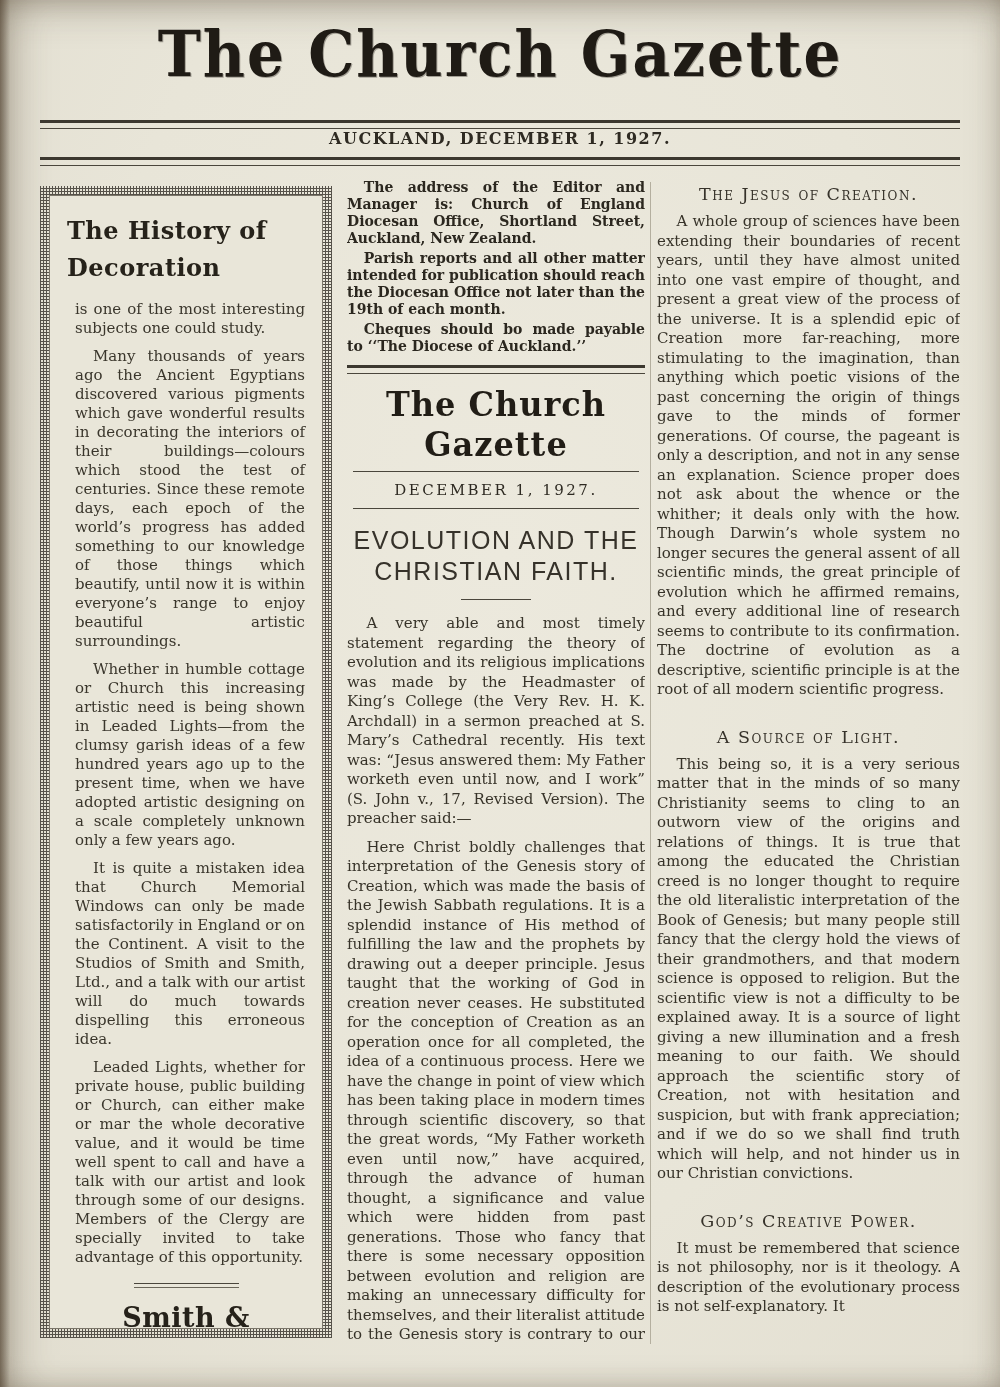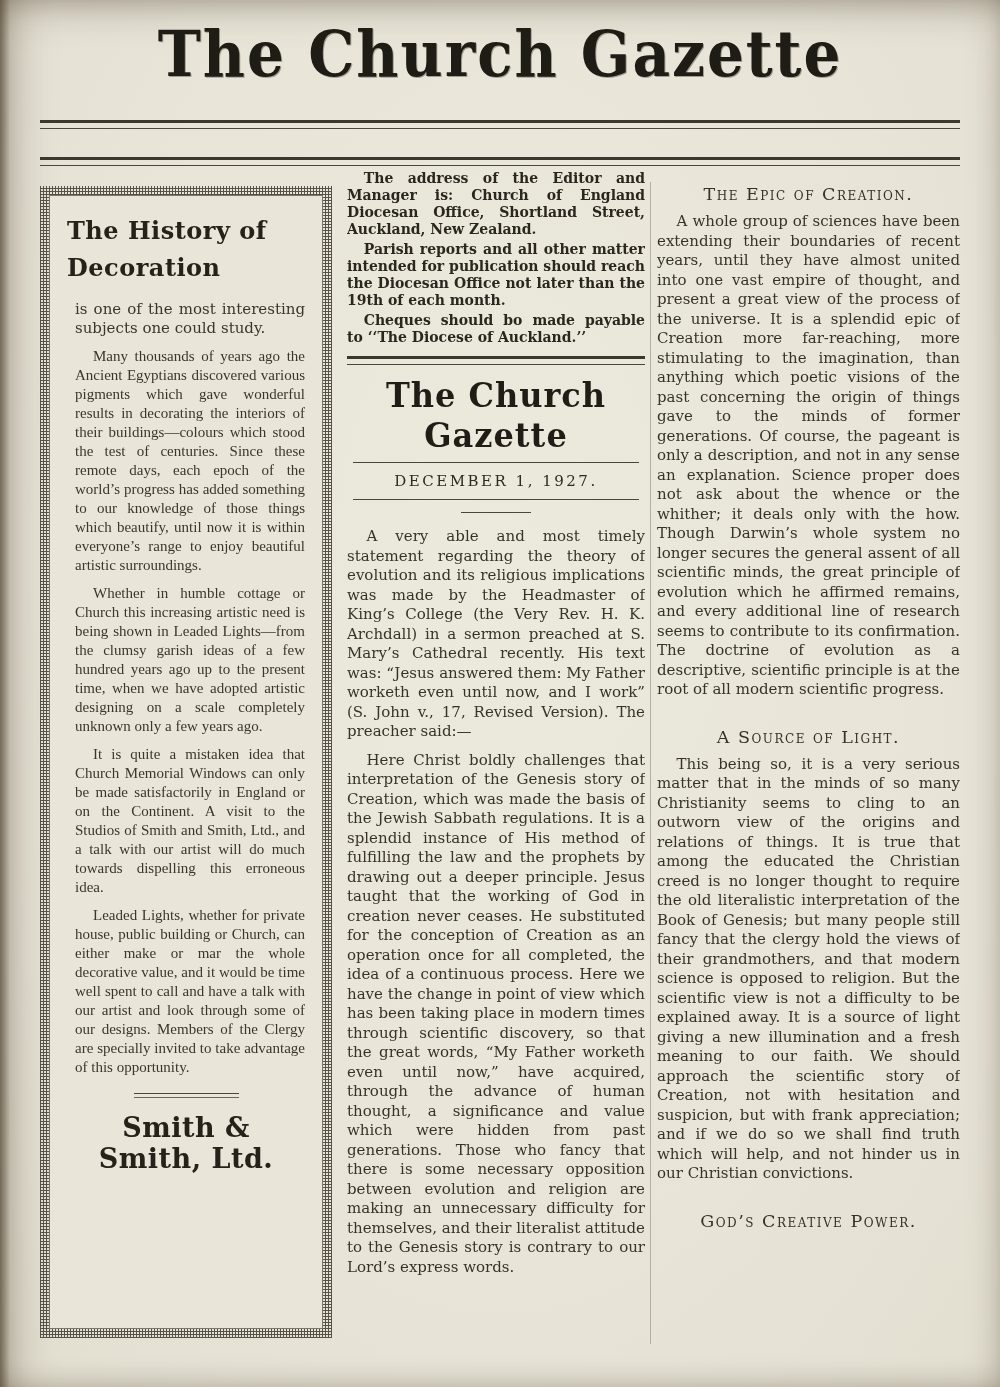--- a/index.html
+++ b/index.html
@@ -39,21 +39,21 @@
   .rule-a { top:120px; }
   .rule-b { top:157px; }
   .dateline {
     position:absolute; top:129px; left:0; right:0;
     text-align:center; font-size:16px; font-weight:bold;
     letter-spacing:1.5px; color:#2e2a22;
   }
 
   
   .col { position:absolute; overflow:hidden; }
-  .col-mid   { left:347px; top:170px; width:298px; height:1168px; }
+  .col-mid   { left:347px; top:179px; width:298px; height:1168px; }
   .col-right { left:657px; top:180px; width:303px; height:1172px; }
   .col-divider { position:absolute; left:650px; top:182px; width:1px; height:1162px;
     background:#b4af9f; }
 
   .body-text { font-size:15px; line-height:19.5px; text-align:justify; margin:0 0 9px 0; }
   .body-text.indent { text-indent:1.3em; }
 
   
   .ad-box {
     position:absolute; left:40px; top:186px; width:292px; height:1152px;
@@ -65,21 +65,21 @@
   .ad-inner {
     box-sizing:border-box; width:100%; height:100%;
     background:#e9e6d9; border:1px solid #7b766a;
     padding:16px 17px 10px 17px; overflow:hidden;
   }
   .ad-title {
     margin:0 0 14px 0; font-size:24px; line-height:37px;
     font-weight:bold; color:#26221a; letter-spacing:.5px;
   }
   .ad-text { font-size:15px; line-height:19px; text-align:justify; margin:0 0 9px 8px; color:#3a362c; }
-  .ad-text.indent { text-indent:1.2em;font-family:Liberation Serif, serif; }
+  .ad-text.indent { text-indent:1.2em; }
   .ad-short-rule {
     width:105px; margin:16px auto 14px auto; height:3px;
     border-top:1px solid #4a463c; border-bottom:1px solid #6a665a;
   }
   .advertiser-name {
     margin:4px 0 10px 0; text-align:center;
     font-size:27px; font-weight:bold; color:#26221a; letter-spacing:.5px;
   }
 
   
@@ -114,20 +114,21 @@
   .section-heading.spaced { margin-top:27px; }
 </style>
 </head>
 <body>
 
 <div class="page">
   <div class="gutter-shade"></div>
 
   <h1 class="masthead">The Church Gazette</h1>
   <div class="rule-double rule-a"></div>
+  <div class="dateline">AUCKLAND, DECEMBER 1, 1927.</div>
   <div class="rule-double rule-b"></div>
 
   <div class="ad-box">
     <div class="ad-inner">
       <h2 class="ad-title">
         <span>The History of</span><br>
         <span>Decoration</span>
       </h2>
       <p class="ad-text">is one of the most interesting subjects one could study.</p>
       <p class="ad-text indent">Many thousands of years ago the Ancient Egyptians discovered various pigments which gave wonderful results in decorating the interiors of their buildings—colours which stood the test of centuries. Since these remote days, each epoch of the world’s progress has added something to our knowledge of those things which beautify, until now it is within everyone’s range to enjoy beautiful artistic surroundings.</p>
@@ -142,27 +143,32 @@
 
   <section class="col col-mid">
     <p class="notice">The address of the Editor and Manager is: Church of England Diocesan Office, Shortland Street, Auckland, New Zealand.</p>
     <p class="notice">Parish reports and all other matter intended for publication should reach the Diocesan Office not later than the 19th of each month.</p>
     <p class="notice">Cheques should bo made payable to ‘‘The Diocese of Auckland.’’</p>
     <div class="mid-rule-heavy"></div>
     <h2 class="mid-masthead">The Church Gazette</h2>
     <hr class="thin-rule">
     <div class="issue-date">DECEMBER 1, 1927.</div>
     <hr class="thin-rule">
+    <h2 class="article-title">
+      <span>EVOLUTION AND THE</span><br>
+      <span>CHRISTIAN FAITH.</span>
+    </h2>
     <div class="article-short-rule"></div>
     <p class="body-text indent">A very able and most timely statement regarding the theory of evolution and its religious implications was made by the Headmaster of King’s College (the Very Rev. H. K. Archdall) in a sermon preached at S. Mary’s Cathedral recently. His text was: “Jesus answered them: My Father worketh even until now, and I work” (S. John v., 17, Revised Version). The preacher said:—</p>
     <p class="body-text indent">Here Christ boldly challenges that interpretation of the Genesis story of Creation, which was made the basis of the Jewish Sabbath regulations. It is a splendid instance of His method of fulfilling the law and the prophets by drawing out a deeper principle. Jesus taught that the working of God in creation never ceases. He substituted for the conception of Creation as an operation once for all completed, the idea of a continuous process. Here we have the change in point of view which has been taking place in modern times through scientific discovery, so that the great words, “My Father worketh even until now,” have acquired, through the advance of human thought, a significance and value which were hidden from past generations. Those who fancy that there is some necessary opposition between evolution and religion are making an unnecessary difficulty for themselves, and their literalist attitude to the Genesis story is contrary to our Lord’s express words.</p>
   </section>
 
   <div class="col-divider"></div>
 
   <section class="col col-right">
-    <h3 class="section-heading">The Epic of Creation.</h3>
+    <h3 class="section-heading">The Jesus of Creation.</h3>
     <p class="body-text indent">A whole group of sciences have been extending their boundaries of recent years, until they have almost united into one vast empire of thought, and present a great view of the process of the universe. It is a splendid epic of Creation more far-reaching, more stimulating to the imagination, than anything which poetic visions of the past concerning the origin of things gave to the minds of former generations. Of course, the pageant is only a description, and not in any sense an explanation. Science proper does not ask about the whence or the whither; it deals only with the how. Though Darwin’s whole system no longer secures the general assent of all scientific minds, the great principle of evolution which he affirmed remains, and every additional line of research seems to contribute to its confirmation. The doctrine of evolution as a descriptive, scientific principle is at the root of all modern scientific progress.</p>
     <h3 class="section-heading spaced">A Source of Light.</h3>
     <p class="body-text indent">This being so, it is a very serious matter that in the minds of so many Christianity seems to cling to an outworn view of the origins and relations of things. It is true that among the educated the Christian creed is no longer thought to require the old literalistic interpretation of the Book of Genesis; but many people still fancy that the clergy hold the views of their grandmothers, and that modern science is opposed to religion. But the scientific view is not a difficulty to be explained away. It is a source of light giving a new illumination and a fresh meaning to our faith. We should approach the scientific story of Creation, not with hesitation and suspicion, but with frank appreciation; and if we do so we shall find truth which will help, and not hinder us in our Christian convictions.</p>
     <h3 class="section-heading spaced">God’s Creative Power.</h3>
+    <p class="body-text indent">It must be remembered that science is not philosophy, nor is it theology. A description of the evolutionary process is not self-explanatory. It</p>
   </section>
 </div>
 
 </body></html>

